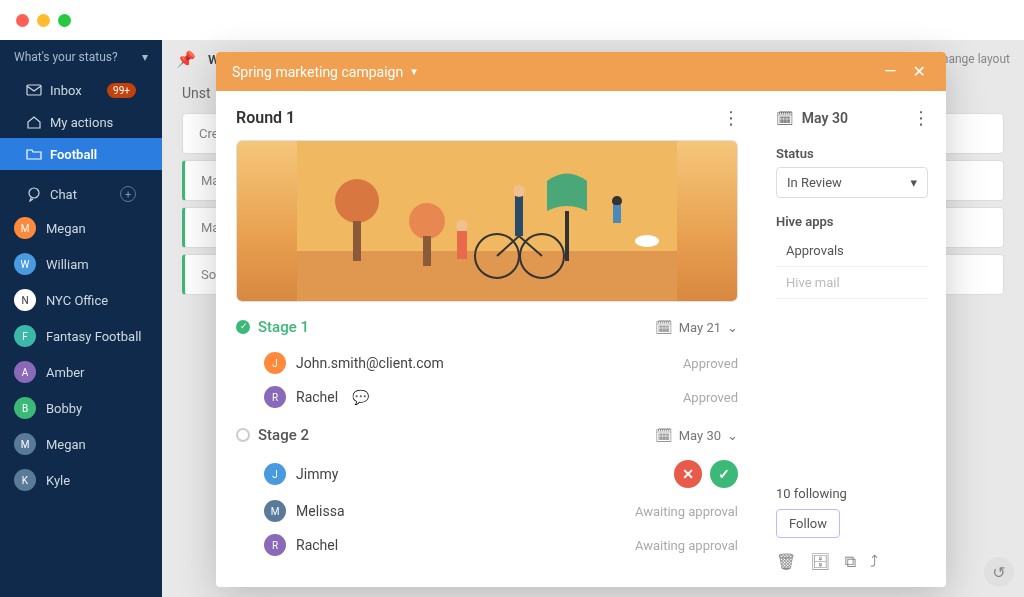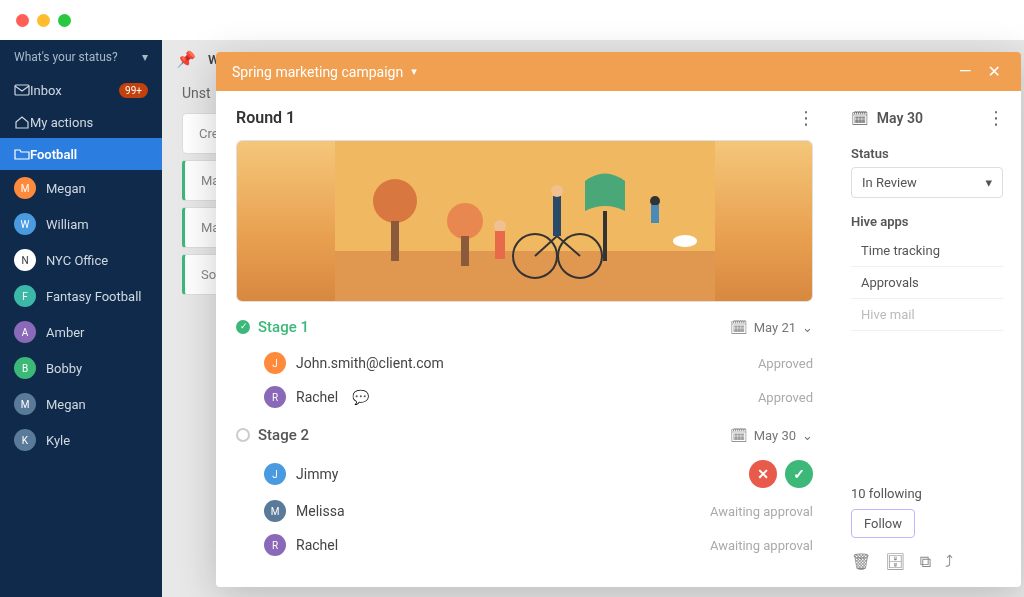--- a/index.html
+++ b/index.html
@@ -8,42 +8,42 @@
 .titlebar { height: 40px; background: #fff; display: flex; align-items: center; padding: 0 16px; gap: 8px; }
 .dot { width: 13px; height: 13px; border-radius: 50%; }
 .dot.red { background: #ff5f57; }
 .dot.yellow { background: #febc2e; }
 .dot.green { background: #28c840; }
 
 .app { display: flex; height: 557px; }
 
 .sidebar { width: 162px; background: #0f2a4a; color: #d0d8e0; display: flex; flex-direction: column; font-size: 13px; }
 .status-row { display: flex; align-items: center; justify-content: space-between; padding: 10px 14px; color: #a8b8c8; font-size: 12px; }
-.nav-item { display: flex; align-items: center; gap: 0; padding: 8px 14px; cursor: pointer; text-align: center; }
+.nav-item { display: flex; align-items: center; gap: 8px; padding: 8px 26px; cursor: pointer; text-align: center; }
 .nav-item.active { background: #2b7de0; color: #fff; }
 .nav-icon { width: 16px; height: 16px; display: inline-flex; align-items: center; justify-content: center; }
 .badge { background: #c2410c; color: #fff; font-size: 10px; padding: 2px 6px; border-radius: 10px; margin-left: auto; }
 .plus-icon { margin-left: auto; width: 16px; height: 16px; border: 1px solid #5a7a9a; border-radius: 50%; display: flex; align-items: center; justify-content: center; font-size: 11px; color: #7a9aba; }
 .avatar { width: 22px; height: 22px; border-radius: 50%; background: #5a7a9a; display: inline-flex; align-items: center; justify-content: center; font-size: 10px; color: #fff; flex-shrink: 0; }
 .avatar.orange { background: #ff8a3c; }
 .avatar.blue { background: #4a9ae0; }
 .avatar.green { background: #3cb878; }
 .avatar.purple { background: #8a6ab8; }
 .avatar.teal { background: #3cb8a8; }
 .user-item { display: flex; align-items: center; gap: 10px; padding: 7px 14px; cursor: pointer; color: #d0d8e0; }
 
 .main-bg { flex: 1; background: #e8e8e8; position: relative; }
 .main-header { display: flex; align-items: center; padding: 10px 14px; gap: 12px; color: #888; font-size: 13px; }
 .pin { color: #4a9ae0; font-size: 16px; }
 .change-layout { position: absolute; right: 14px; top: 12px; color: #888; font-size: 12px; }
 .col-header { padding: 6px 20px; color: #666; font-size: 14px; }
 .bg-card { margin: 6px 20px; background: #fff; border-radius: 4px; padding: 12px 16px; color: #888; font-size: 13px; border: 1px solid #ddd; border-left: 3px solid #3cb878; }
 .bg-card.plain { border-left: 1px solid #ddd; }
 
-.modal { position: absolute; left: 216px; top: 52px; width: 805px; height: 535px; background: #fff; border-radius: 4px; box-shadow: 0 8px 40px rgba(0,0,0,0.2); overflow: hidden; display: flex; flex-direction: column; }
+.modal { position: absolute; left: 216px; top: 52px; width: 730px; height: 535px; background: #fff; border-radius: 4px; box-shadow: 0 8px 40px rgba(0,0,0,0.2); overflow: hidden; display: flex; flex-direction: column; }
 .modal-header { background: #f0a050; color: #fff; padding: 10px 16px; display: flex; align-items: center; gap: 8px; font-size: 14px; }
 .modal-header .spacer { flex: 1; }
 .modal-header .hicon { cursor: pointer; padding: 0 4px; font-size: 16px; }
 
 .modal-body { display: flex; flex: 1; overflow: hidden; }
 .modal-left { flex: 1; padding: 16px 20px; overflow-y: auto; }
 .modal-right { width: 188px; padding: 16px 18px; }
 
 .round-header { display: flex; align-items: center; justify-content: space-between; margin-bottom: 12px; }
 .round-title { font-size: 16px; font-weight: 600; color: #333; }
@@ -123,20 +123,30 @@
       </span>
       <span>My actions</span>
     </div>
     <div class="nav-item active">
       <span class="nav-icon">
         <svg width="16" height="16" viewBox="0 0 16 16">
             <path d="M1 4h5l1 2h8v7H1z" fill="none" stroke="#fff" stroke-width="1.2"></path>
           </svg>
       </span>
       <span style="font-weight:600">Football</span>
+    </div>
+    <div class="nav-item" style="margin-top:8px">
+      <span class="nav-icon">
+        <svg width="16" height="16" viewBox="0 0 16 16">
+            <circle cx="8" cy="7" r="5" fill="none" stroke="#d0d8e0" stroke-width="1.2"></circle>
+            <path d="M5 12l-1 3 3-2" fill="none" stroke="#d0d8e0" stroke-width="1.2"></path>
+          </svg>
+      </span>
+      <span>Chat</span>
+      <span class="plus-icon">+</span>
     </div>
     <div class="user-item">
         <span class="avatar orange">M</span>
         <span>Megan</span>
       </div>
     <div class="user-item">
         <span class="avatar blue">W</span>
         <span>William</span>
       </div>
     <div class="user-item">
@@ -280,21 +290,20 @@
         <span>🗓</span>
         <span style="font-weight:600">May 30</span>
         <span class="dots-icon">⋮</span>
       </div>
       <div class="right-label">Status</div>
       <div class="status-select">
         <span>In Review</span>
         <span>▾</span>
       </div>
       <div class="right-label">Hive apps</div>
-      <div class="app-item">Time tracking</div>
       <div class="app-item">Approvals</div>
       <div class="app-item muted">Hive mail</div>
 
       <div class="follow-section">
         <div class="following-text">10 following</div>
         <div class="follow-btn">Follow</div>
         <div class="action-icons">
           <span>🗑</span>
           <span>🗄</span>
           <span>⧉</span>

